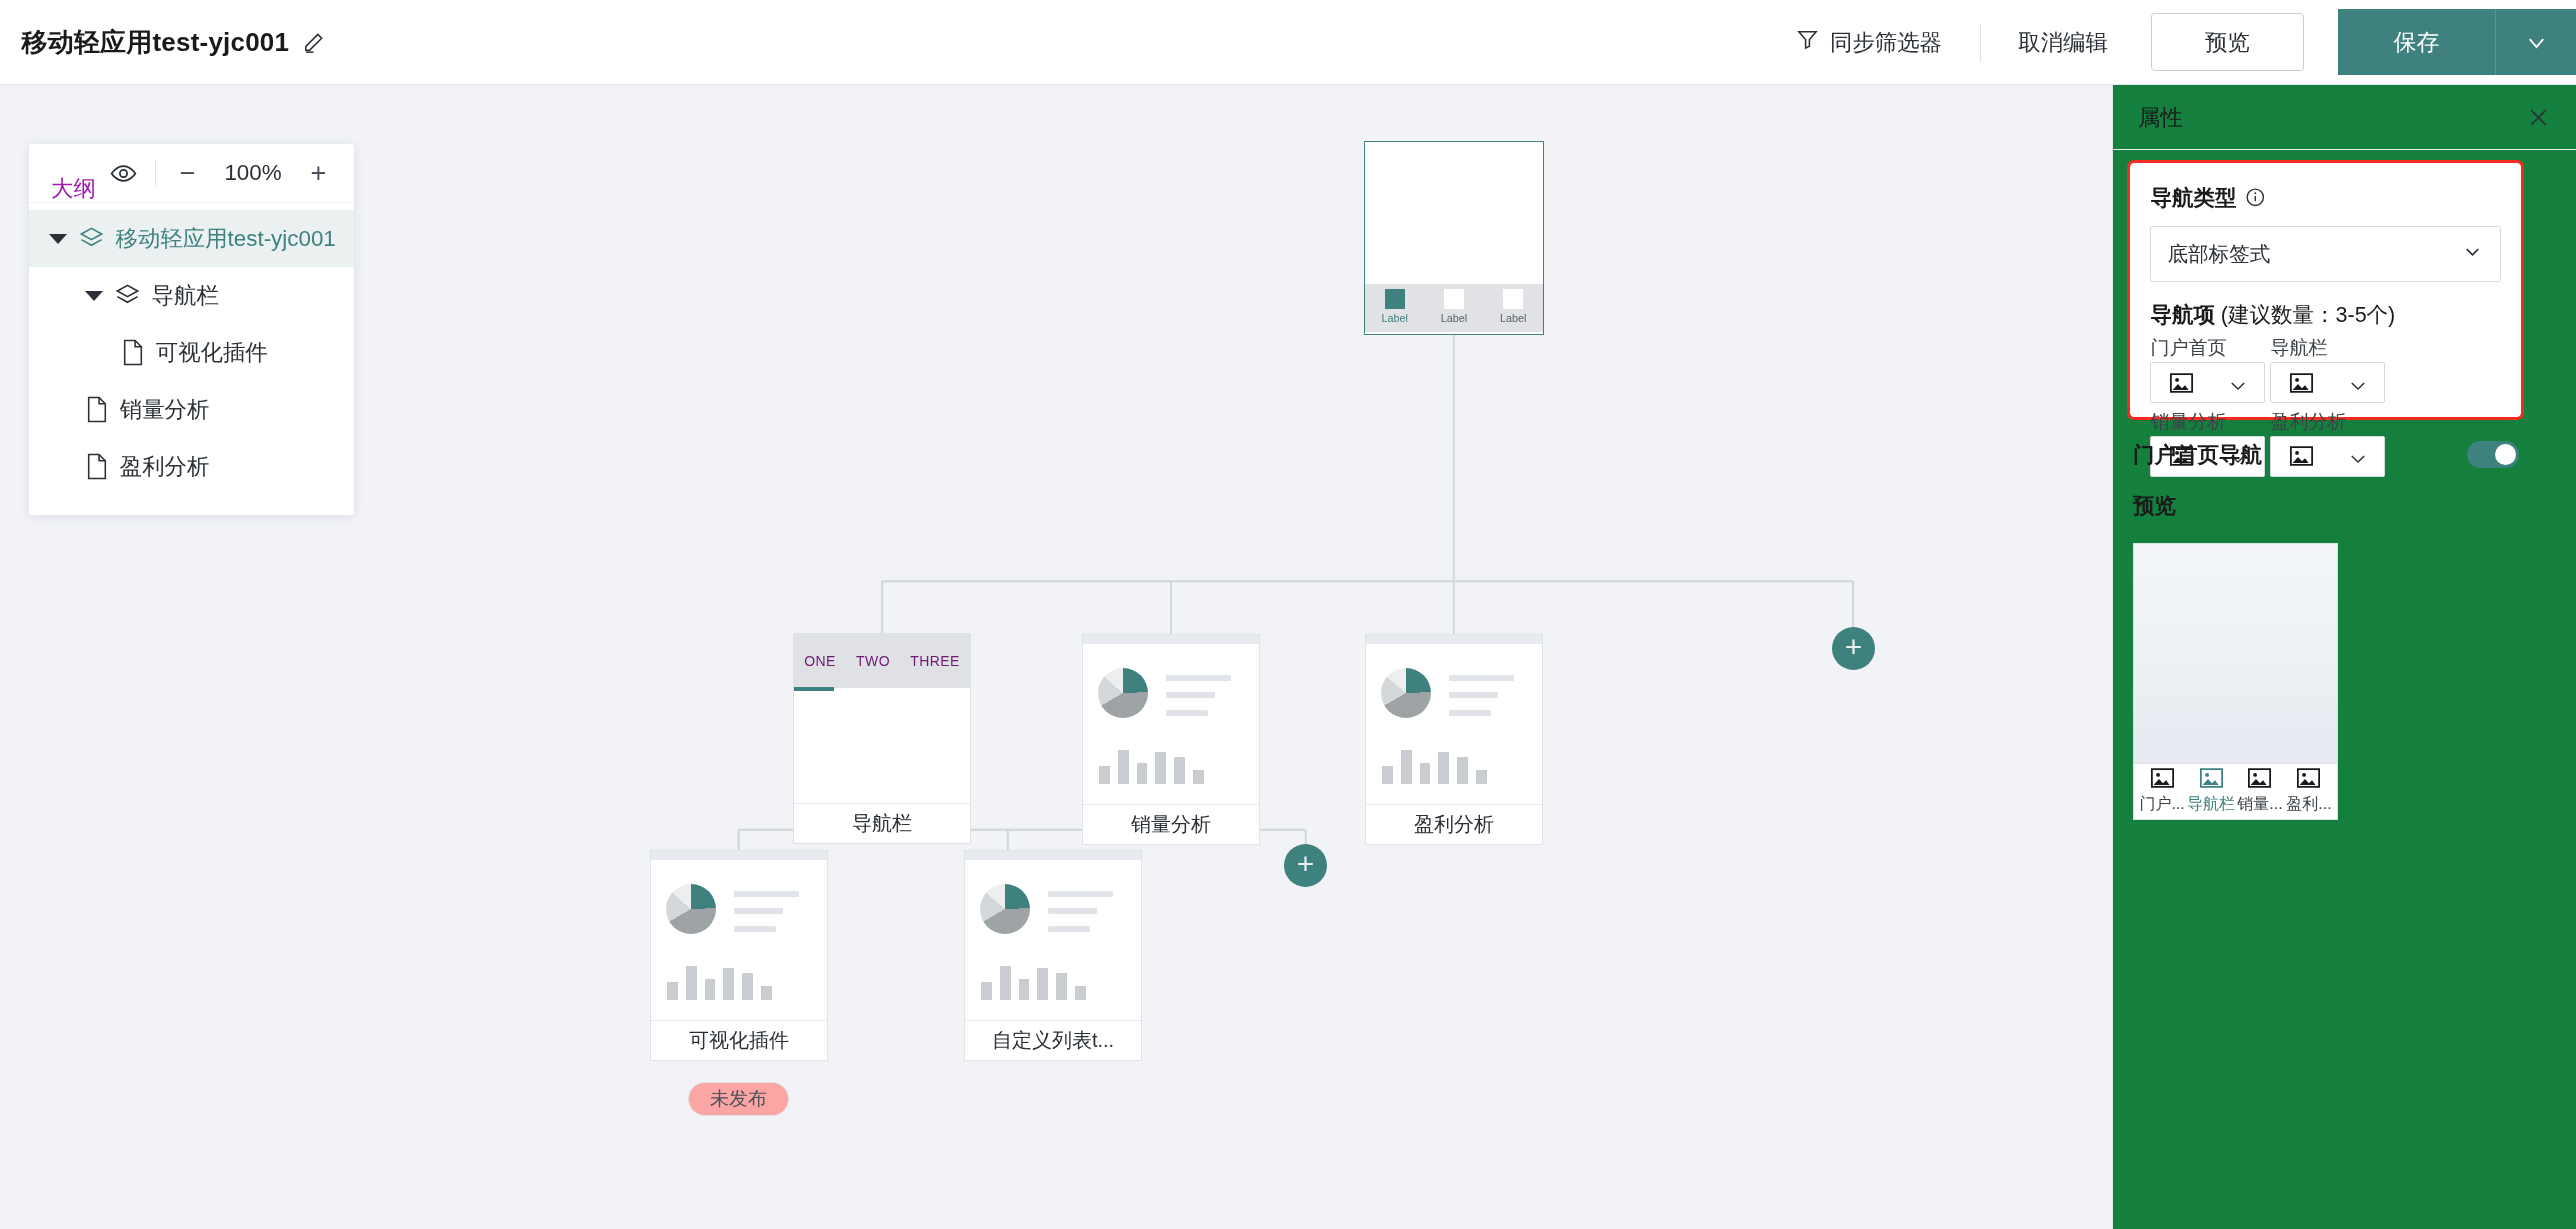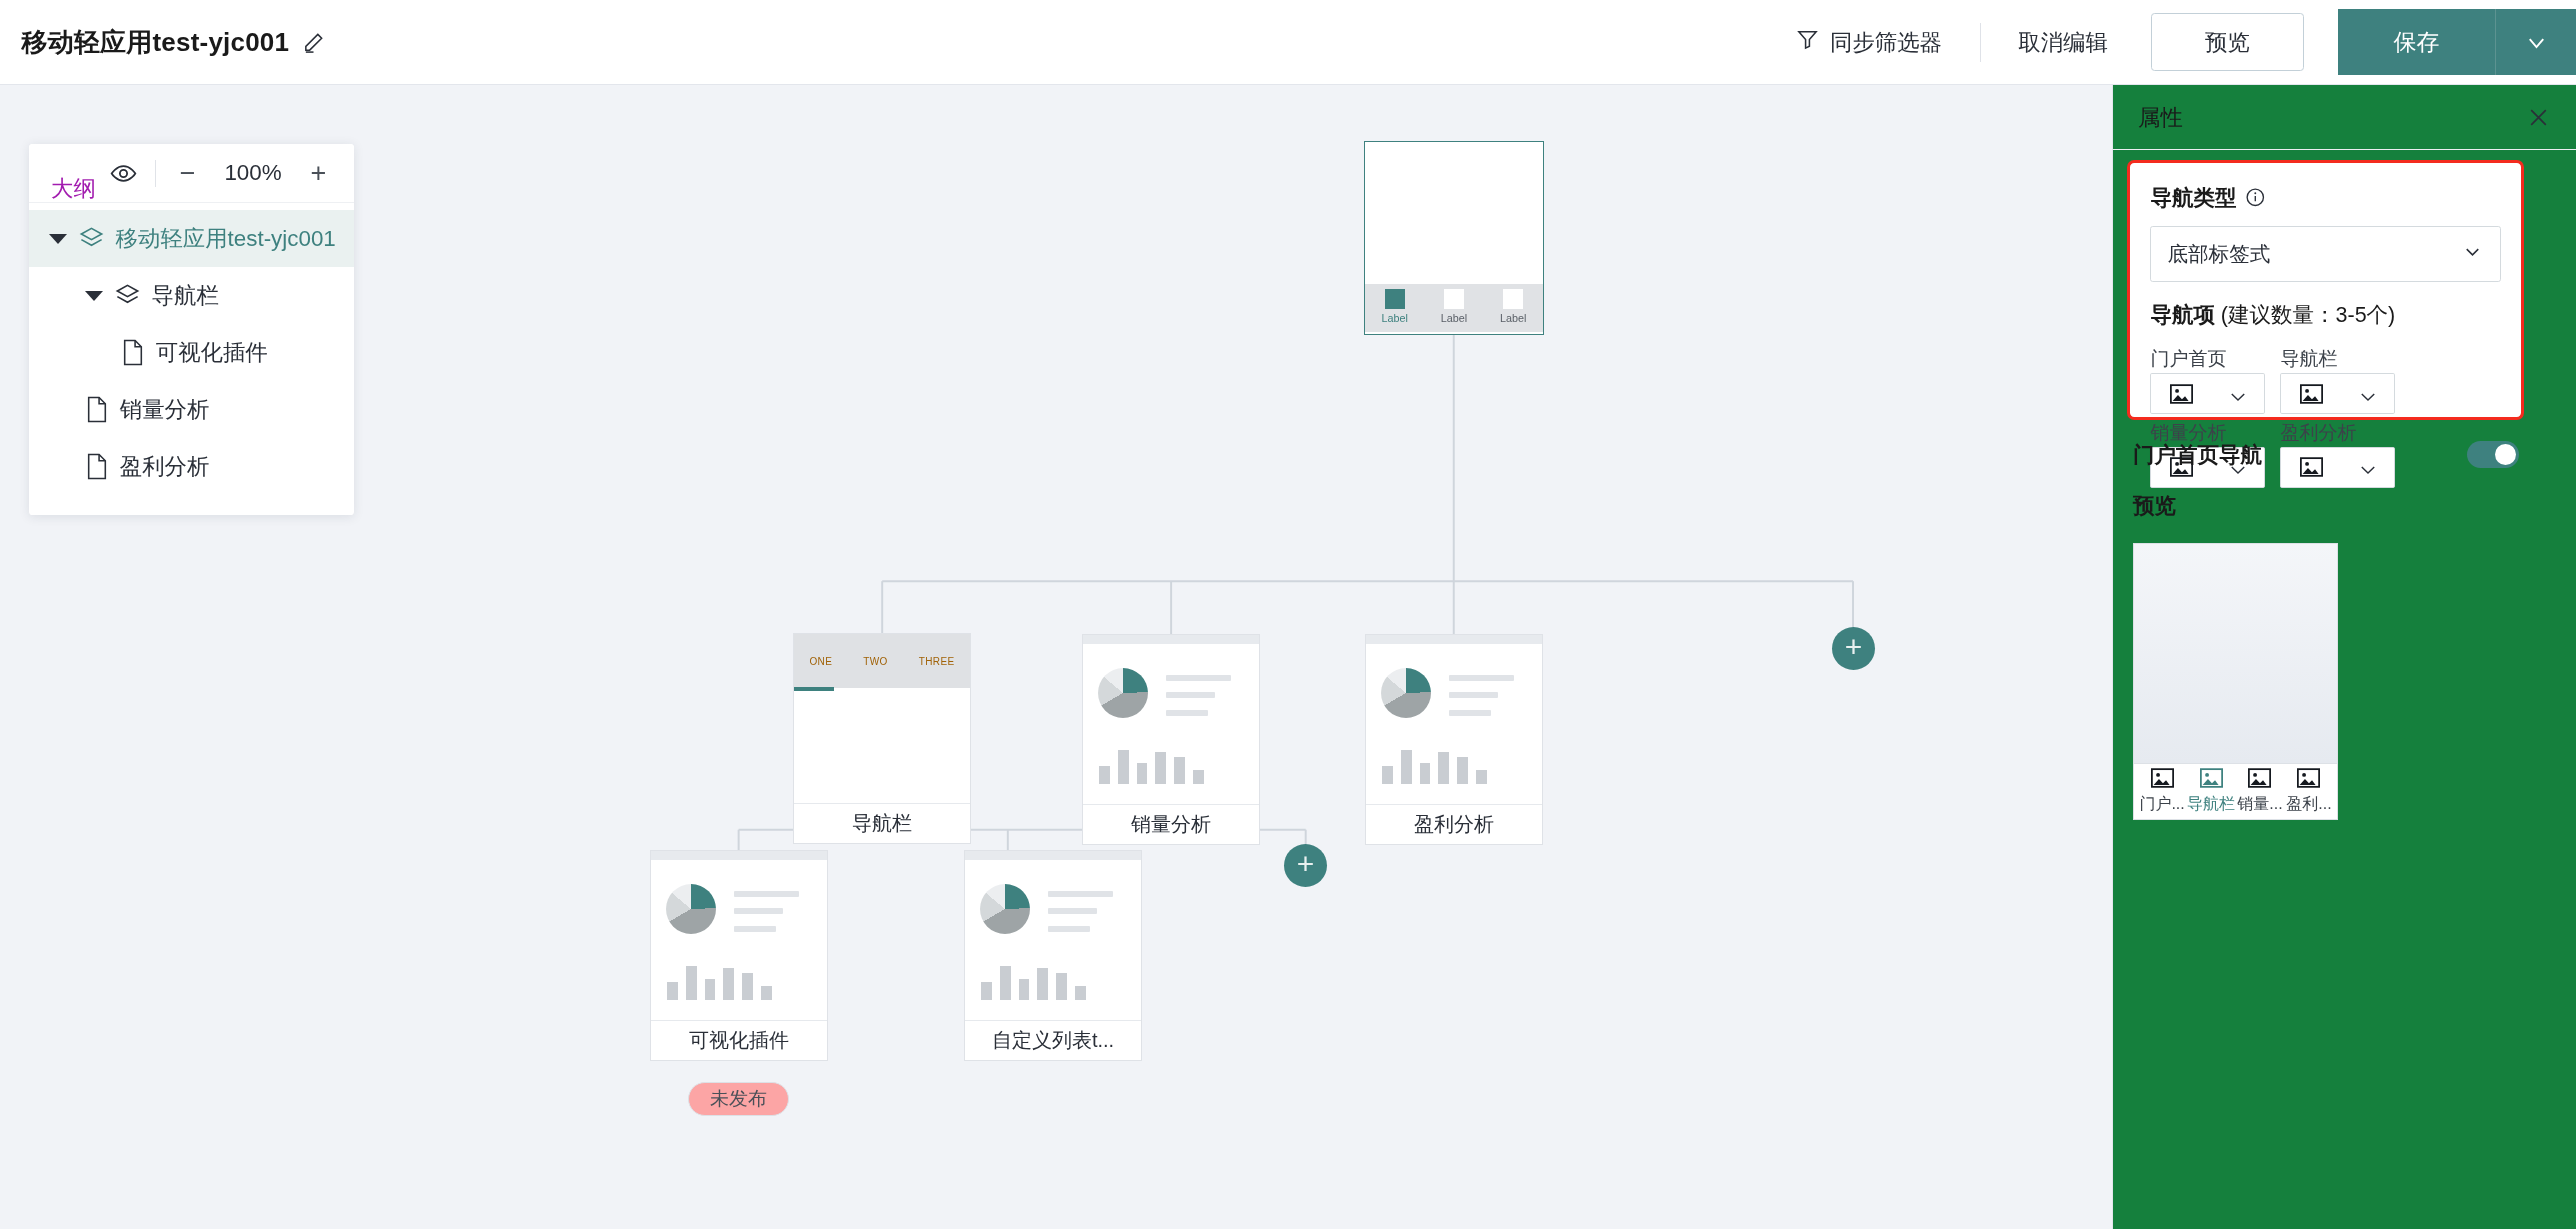--- a/index.html
+++ b/index.html
@@ -112,21 +112,21 @@
   .card-thumb { height: 160px; position: relative; background:#fff; }
   .card-label {
     height: 40px; border-top: 0.9px solid #e6e9ed;
     display:flex; align-items:center; justify-content:center;
     font-size: 20px; color: #2a2f38;
     overflow:hidden; white-space: nowrap;
   }
   
   .tabs-card { position:absolute; width: 178px; height: 211px; background:#fff; border:0.9px solid #dfe2e7;}
   .tabs-head { height: 54px; background:#dfe1e4; display:flex; align-items:center; justify-content: space-around; position: relative;}
-  .tabs-head span { font-size: 10px; color: #a16207; letter-spacing:0.4px;}
+  .tabs-head span { font-size: 14px; color: #701a75; letter-spacing:0.4px;}
   .tabs-underline { position:absolute; left: 0px; bottom: -2.7px; width: 40px; height: 3.6px; background:#3e817f;}
   .tabs-body { height: 115px; background:#fff; }
 
   
   .thumb-pie { position:absolute; left: 15.3px; top: 24px; width: 50px; height: 50px; border-radius: 50%;
      background: conic-gradient(#3e817f 0deg 88deg, #9ea4a6 88deg 240deg, #d4d8da 240deg 310deg, #eceef0 310deg 360deg); }
   .thumb-line { position:absolute; background: #e0e3e7; height: 6.3px; border-radius: 0.9px;}
   .thumb-bars { position:absolute; left: 16px; top: 99px; width: 108px; height: 41px; display:flex; align-items:flex-end; gap: 8px;}
   .thumb-bars i { display:block; width: 10.8px; background: #c9cdd2; }
 
@@ -162,21 +162,21 @@
   }
   .field-label { font-size: 21.5px; font-weight: bold; color: #1a1a1a; display:flex; align-items:center; gap:9px;}
   .info-icon { width: 20.6px; height: 20.6px; display:block;}
   .select-box {
     margin-top: 14.4px; height: 56px; border: 0.9px solid #d4dade; border-radius: 2.7px;
     display:flex; align-items:center; padding: 0 16px; font-size: 20.6px; color:#2a2f38; cursor:pointer;
   }
   .select-box .chev { margin-left:auto; }
   .subfield-label { margin-top: 18px; font-size: 21.5px; color: #1a1a1a; }
   .subfield-label b { font-weight: bold; }
-  .nav-items-grid { margin-top: 15px; display:flex; flex-wrap: wrap; gap: 0 15px; }
+  .nav-items-grid { margin-top: 4px; display:flex; flex-wrap: wrap; gap: 0 5px; }
   .nav-item { width: 115px; margin-bottom: 3.6px; }
   .nav-item-name { font-size: 19px; color: #3c424a; height: 29px; line-height:29px; overflow:hidden; white-space:nowrap;}
   .nav-item-picker {
     height: 41px; border: 0.9px solid #d4dade; border-radius: 1.8px;
     display:flex; align-items:center; justify-content: space-around; cursor:pointer; background:#fff;
   }
   .img-icon { width: 23px; height: 20px; display:block;}
   .chev-sm { width: 16px; height: 10px; display:block;}
 
   .toggle-row {

